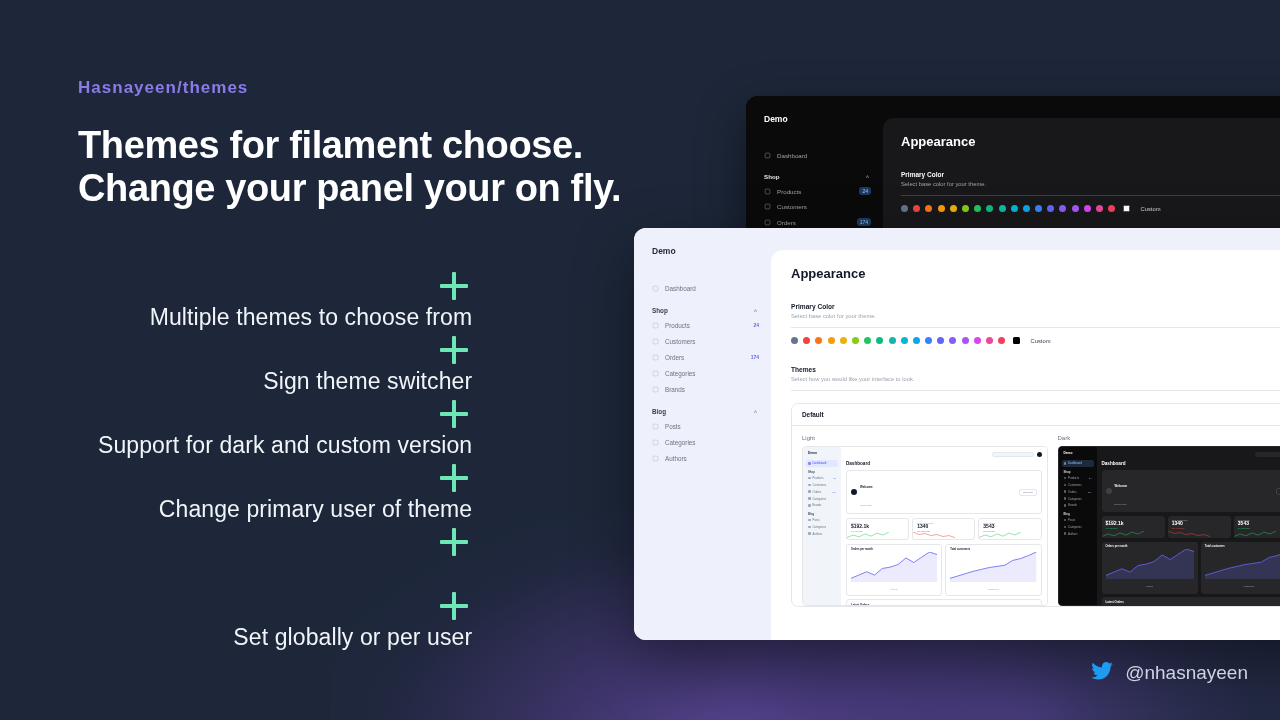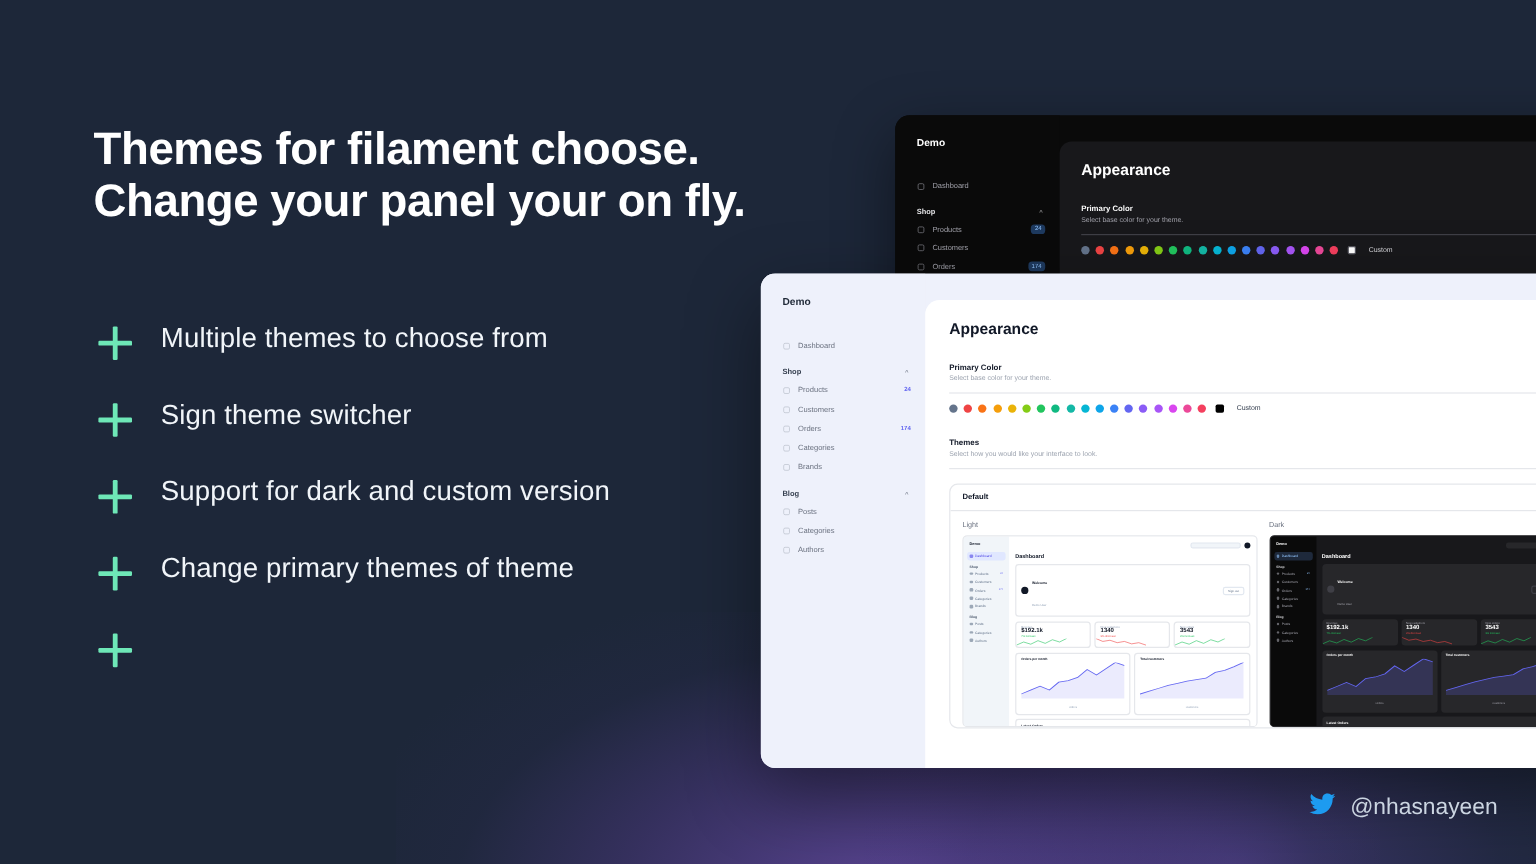--- a/index.html
+++ b/index.html
@@ -35,21 +35,21 @@
   .eyebrow {
     font-size: 17px; font-weight: bold; letter-spacing: 0.06em;
     color: #8b7ae8;
   }
   .headline {
     margin-top: 26px;
     font-size: 38px; font-weight: bold; line-height: 1.13;
     color: #ffffff; letter-spacing: -0.01em;
   }
   .features { position: absolute; left: 78px; top: 268px; z-index: 5; }
-  .feat-row { display: flex; align-items: flex-start; height: 64px; }
+  .feat-row { display: flex; align-items: flex-end; height: 64px; flex-direction: column; }
   .plus { width: 36px; height: 36px; position: relative; flex: 0 0 36px; }
   .plus::before, .plus::after {
     content: ""; position: absolute; background: #6ee7b7; border-radius: 1px;
   }
   .plus::before { left: 16px; top: 4px; width: 4px; height: 28px; }
   .plus::after  { top: 16px; left: 4px; height: 4px; width: 28px; }
   .feat-label {
     margin-left: 20px; font-size: 23px; color: #f1f5f9; letter-spacing: 0.1px;
   }
 
@@ -186,20 +186,21 @@
   .pv-latest-t{font-size:2.8px;font-weight:bold;}
   .pv-latest-t.light{color:#111827;} .pv-latest-t.dark{color:#fafafa;}
 </style>
 </head>
 <body>
 
 <div class="glow"></div>
 <div class="glow2"></div>
 
 <div class="left">
+  <div class="eyebrow">Hasnayeen/themes</div>
   <div class="headline">
     <div>Themes for filament choose.</div>
     <div>Change your panel your on fly.</div>
   </div>
 </div>
 
 <div class="features" id="features">
     <div class="feat-row">
       <span class="plus"></span>
       <span class="feat-label">Multiple themes to choose from</span>
@@ -207,24 +208,28 @@
     <div class="feat-row">
       <span class="plus"></span>
       <span class="feat-label">Sign theme switcher</span>
     </div>
     <div class="feat-row">
       <span class="plus"></span>
       <span class="feat-label">Support for dark and custom version</span>
     </div>
     <div class="feat-row">
       <span class="plus"></span>
-      <span class="feat-label">Change primary themes of theme</span>
+      <span class="feat-label">Change primary user of theme</span>
     </div>
     <div class="feat-row">
       <span class="plus"></span>
+    </div>
+    <div class="feat-row">
+      <span class="plus"></span>
+      <span class="feat-label">Set globally or per user</span>
     </div>
   </div>
 
 <div class="twitter">
   <span>
     <svg width="22" height="18" viewBox="0 0 24 20">
         <path fill="#1d9bf0" d="M24 2.3c-.9.4-1.8.7-2.8.8 1-.6 1.8-1.6 2.2-2.7-1 .6-2 1-3.1 1.2A4.9 4.9 0 0 0 16.8 0c-2.7 0-4.9 2.2-4.9 4.9 0 .4 0 .8.1 1.1C7.9 5.8 4.2 3.8 1.7.8c-.4.7-.7 1.6-.7 2.5 0 1.7.9 3.2 2.2 4.1-.8 0-1.6-.2-2.2-.6 0 2.4 1.7 4.4 3.9 4.8-.4.1-.8.2-1.3.2-.3 0-.6 0-.9-.1.6 2 2.4 3.4 4.6 3.4A9.9 9.9 0 0 1 0 17.3a14 14 0 0 0 7.5 2.2c9.1 0 14-7.5 14-14v-.6c1-.7 1.8-1.6 2.5-2.6z"></path>
       </svg>
   </span>
   <span class="handle">@nhasnayeen</span>

